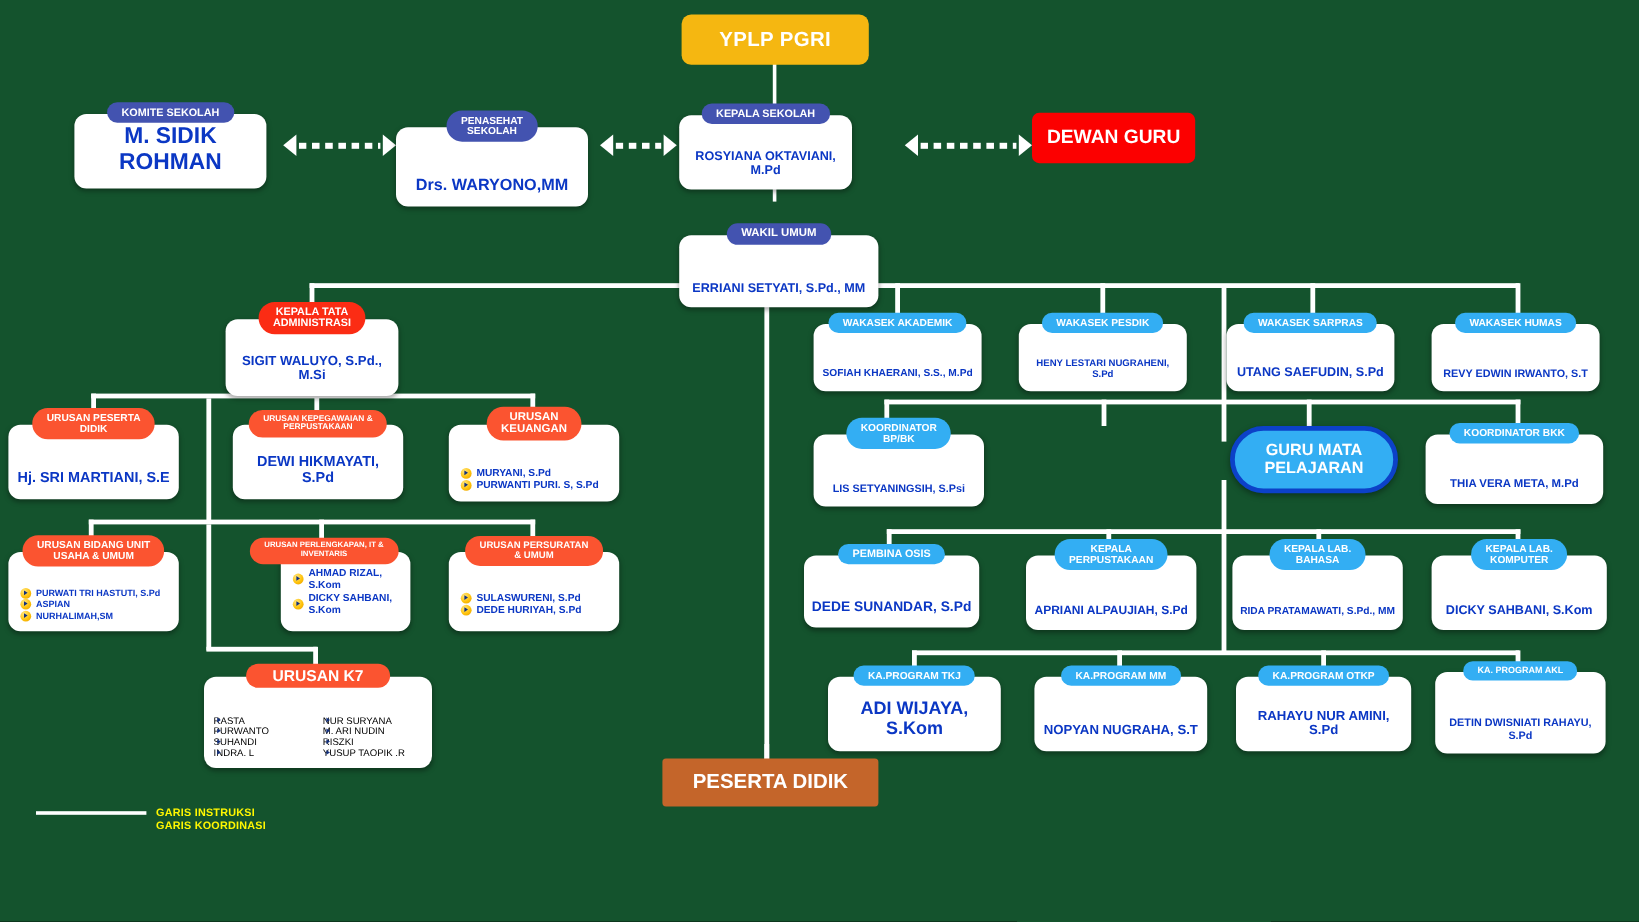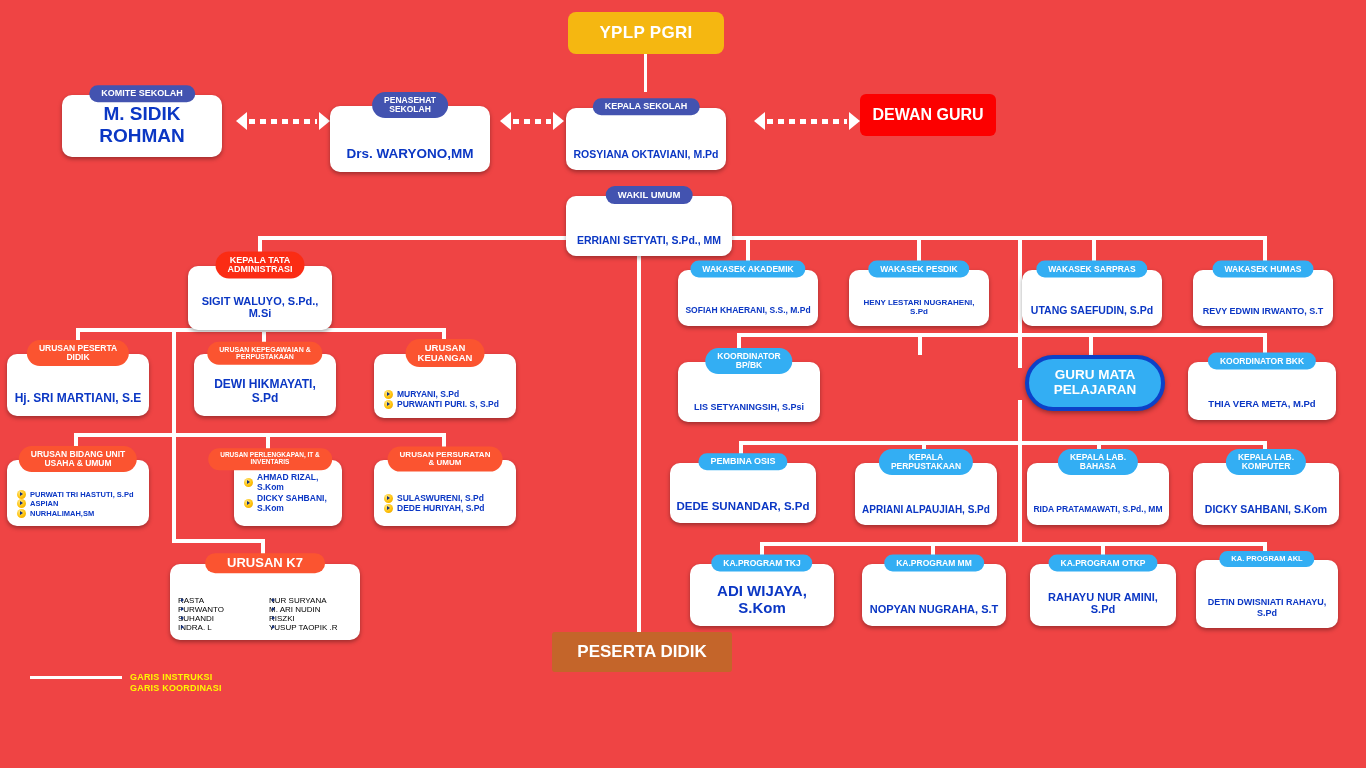--- a/index.html
+++ b/index.html
@@ -1,17 +1,17 @@
 <!DOCTYPE html>
 <html><head>
 <meta charset="utf-8">
 <style>
   html,body{margin:0;padding:0;background:#000;}
   body{width:1366px;height:768px;overflow:hidden;font-family:"Liberation Sans",sans-serif;}
-  #stage{position:relative;width:1366px;height:768px;background:#ef4444;}
+  #stage{position:relative;width:1366px;height:768px;background:#14532d;}
 
   
   .ln{position:absolute;background:#ffffff;}
   .ln.v{width:3px;}
   .ln.h{height:3px;}
 
   
   .node{position:absolute;box-sizing:border-box;}
   .card{
     background:#ffffff;border-radius:10px;
@@ -168,21 +168,21 @@
   <div class="node" style="left:330px;top:106px;width:160px;height:50px;">
     <div class="card" style="padding-top:16px;">
       <div class="badge bg-indigo" style="font-size:8.5px;">
         <div>PENASEHAT</div>
         <div>SEKOLAH</div>
       </div>
       <div class="name" style="font-size:13.5px;">Drs. WARYONO,MM</div>
     </div>
   </div>
 
-  <div class="node" style="left:566px;top:108px;width:160px;height:50px;">
+  <div class="node" style="left:566px;top:96px;width:144px;height:50px;">
     <div class="card">
       <div class="badge bg-indigo" style="font-size:9px;">KEPALA SEKOLAH</div>
       <div class="name" style="font-size:10.5px;">ROSYIANA OKTAVIANI, M.Pd</div>
     </div>
   </div>
 
   <div class="node" style="left:566px;top:168px;width:166px;height:48px;margin-top:28px;">
     <div class="card">
       <div class="badge bg-indigo" style="font-size:9.5px;">WAKIL UMUM</div>
       <div class="name" style="font-size:10.5px;">ERRIANI SETYATI, S.Pd., MM</div>

